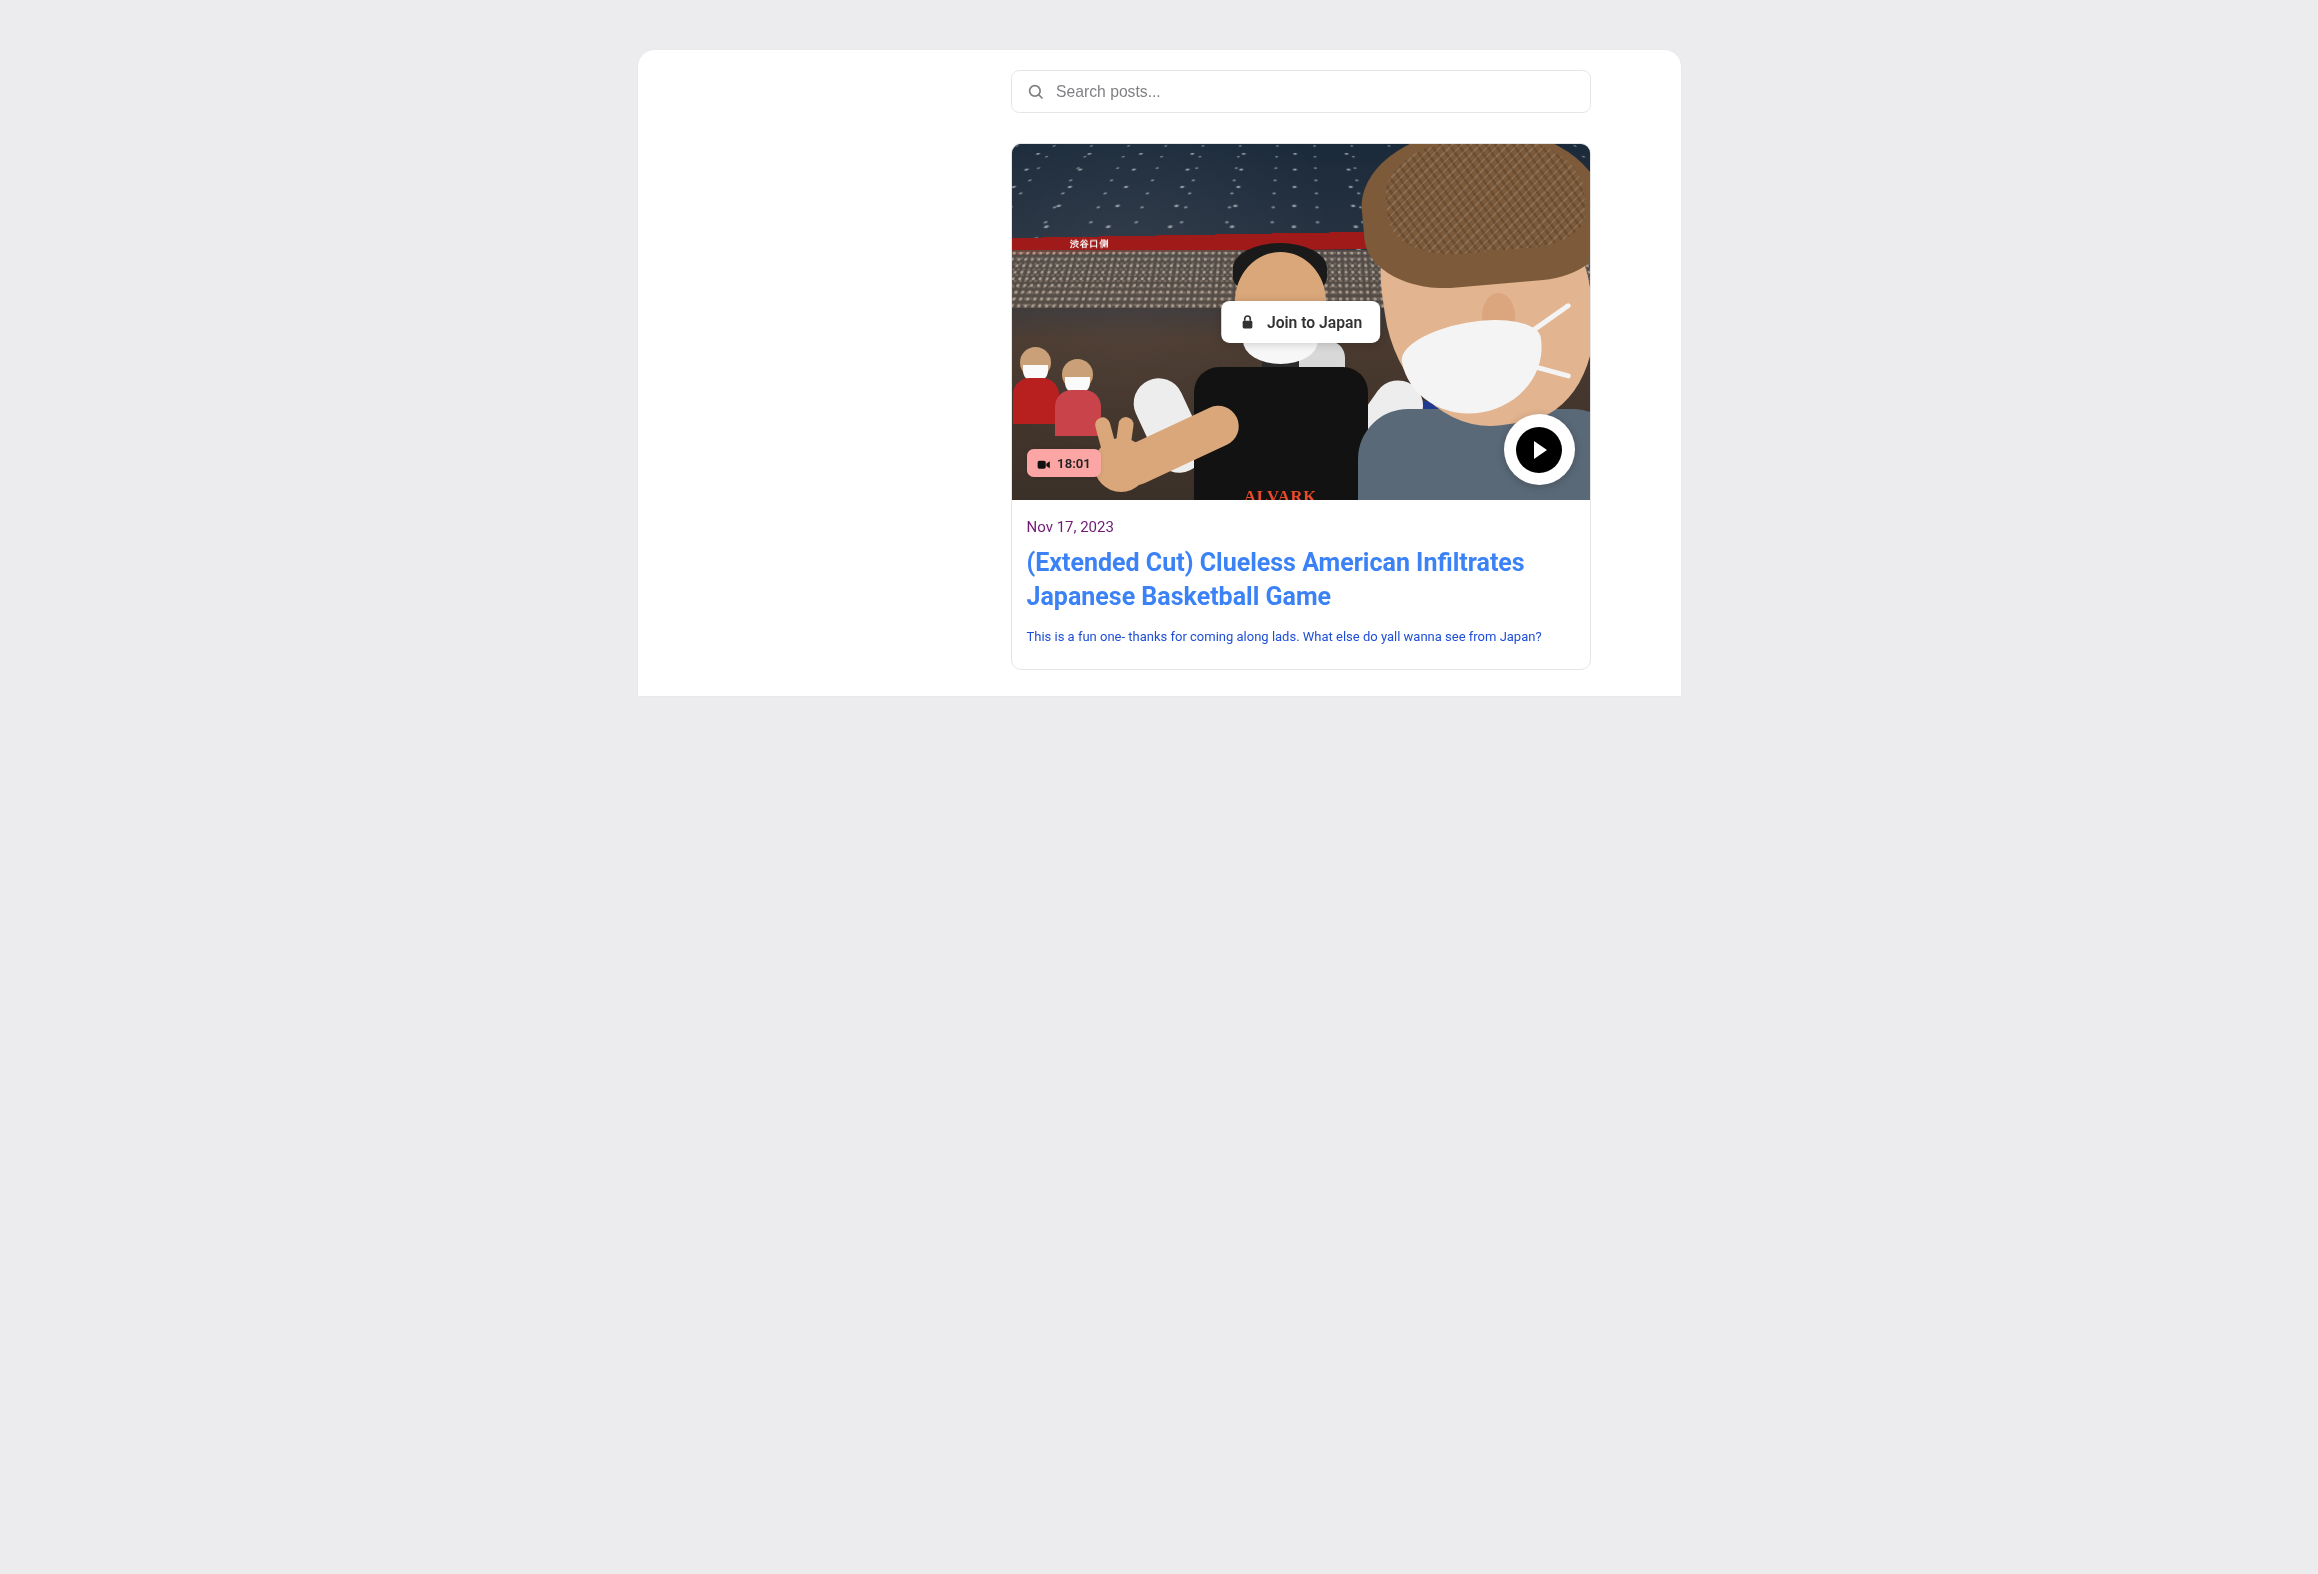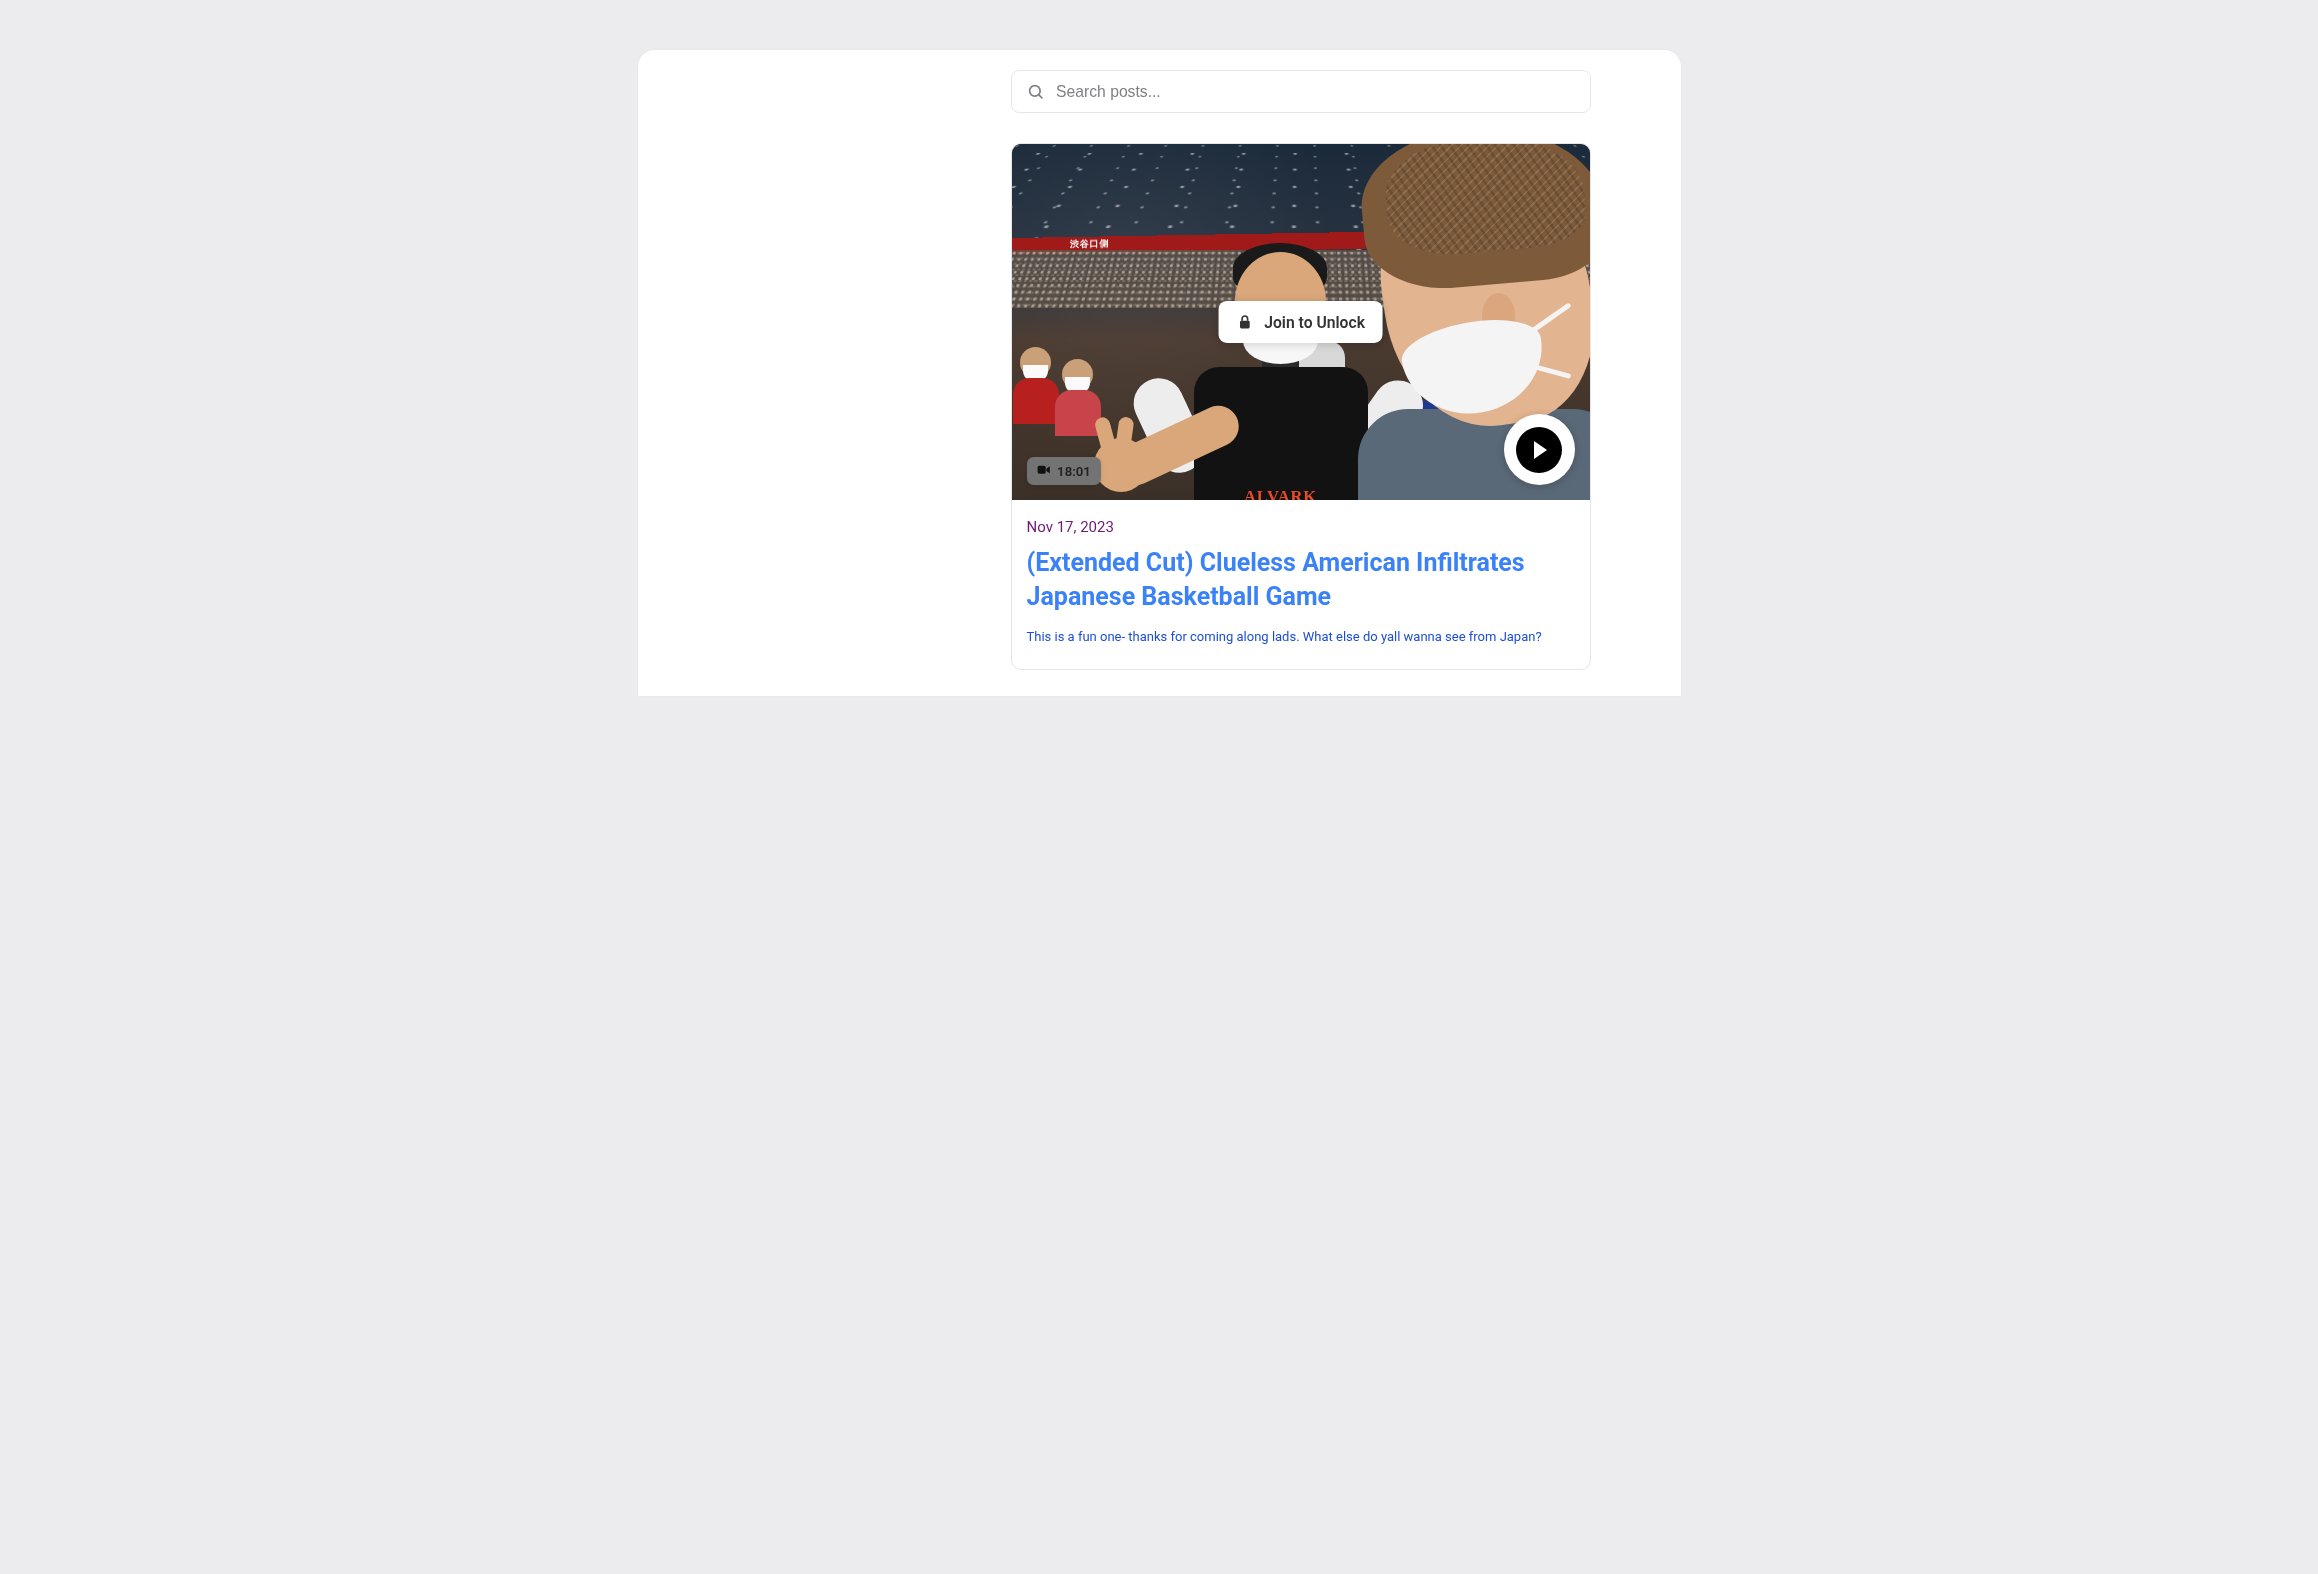--- a/index.html
+++ b/index.html
@@ -279,26 +279,26 @@
     align-items: center;
     gap: 11.6px;
     font-size: 15.7px;
     font-weight: 600;
     color: #333;
     box-shadow: 0 1.7px 8.3px rgba(0,0,0,0.15);
     cursor: pointer;
   }
   .duration-pill {
     position: absolute;
-    left: 15px; bottom: 15px;
-    background: #737373;
+    left: 15px; bottom: 23px;
+    background: #fca5a5;
     border-radius: 6.6px;
     padding: 6.6px 10px;
     display: flex;
-    align-items: flex-start;
+    align-items: flex-end;
     gap: 6.6px;
     font-size: 13.2px;
     font-weight: 600;
     color: #222;
     box-shadow: 0 0.8px 4.1px rgba(0,0,0,0.1);
   }
   .play-fab {
     position: absolute;
     right: 15px; bottom: 15px;
     width: 71px; height: 71px;
@@ -402,21 +402,21 @@
           <div class="hair"></div>
           <div class="ear"></div>
           <div class="mask"></div>
         </div>
 
         <div class="unlock-pill">
           <svg width="16.6" height="16.6" viewBox="0 0 24 24" fill="#333">
             <rect x="5" y="10" width="14" height="11" rx="2"></rect>
             <path d="M8 10 V7 a4 4 0 0 1 8 0 V10" fill="none" stroke="#333" stroke-width="2.4"></path>
           </svg>
-          <span>Join to Unlock</span>
+          <span>Join to Japan</span>
         </div>
 
         <div class="duration-pill">
           <svg width="14" height="11.6" viewBox="0 0 24 20" fill="#111">
             <rect x="1" y="3" width="14" height="14" rx="3"></rect>
             <path d="M16 8 L22 4 V16 L16 12 Z"></path>
           </svg>
           <span>18:01</span>
         </div>
 

